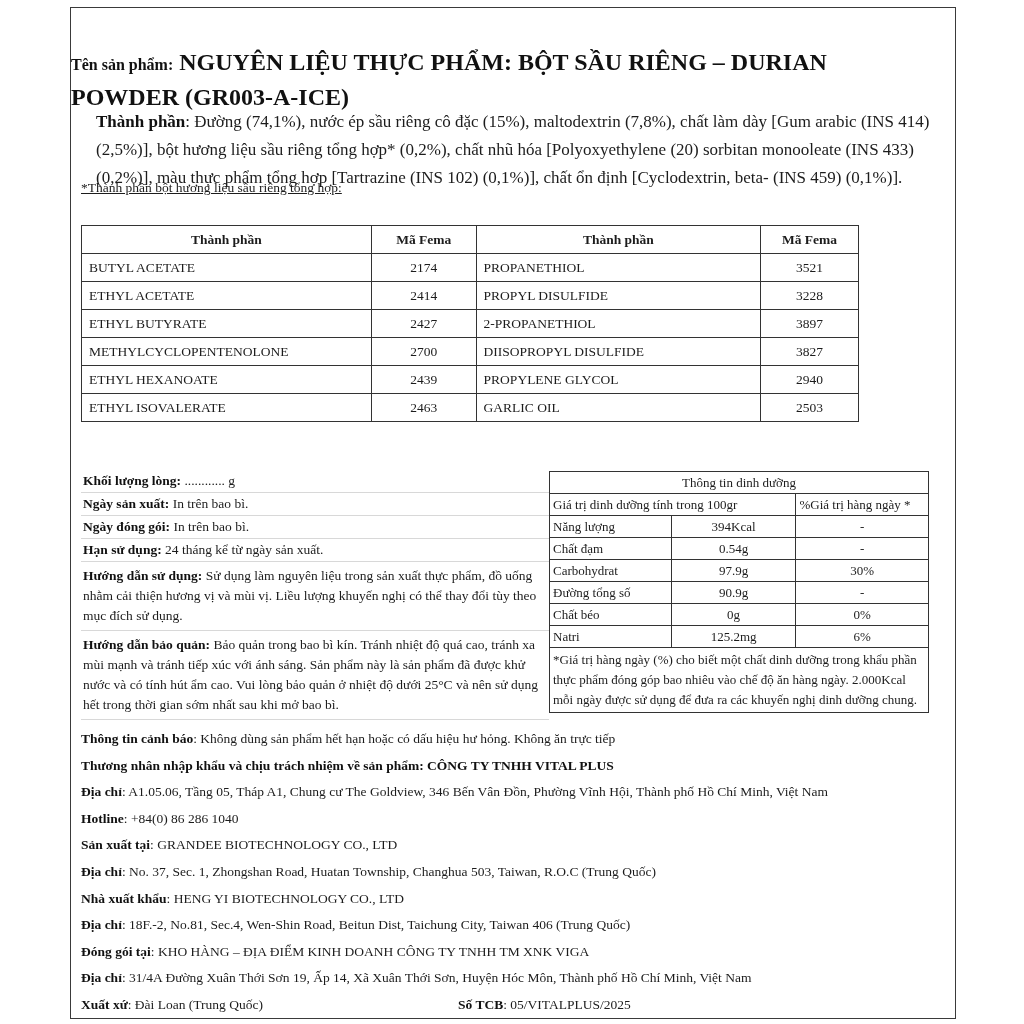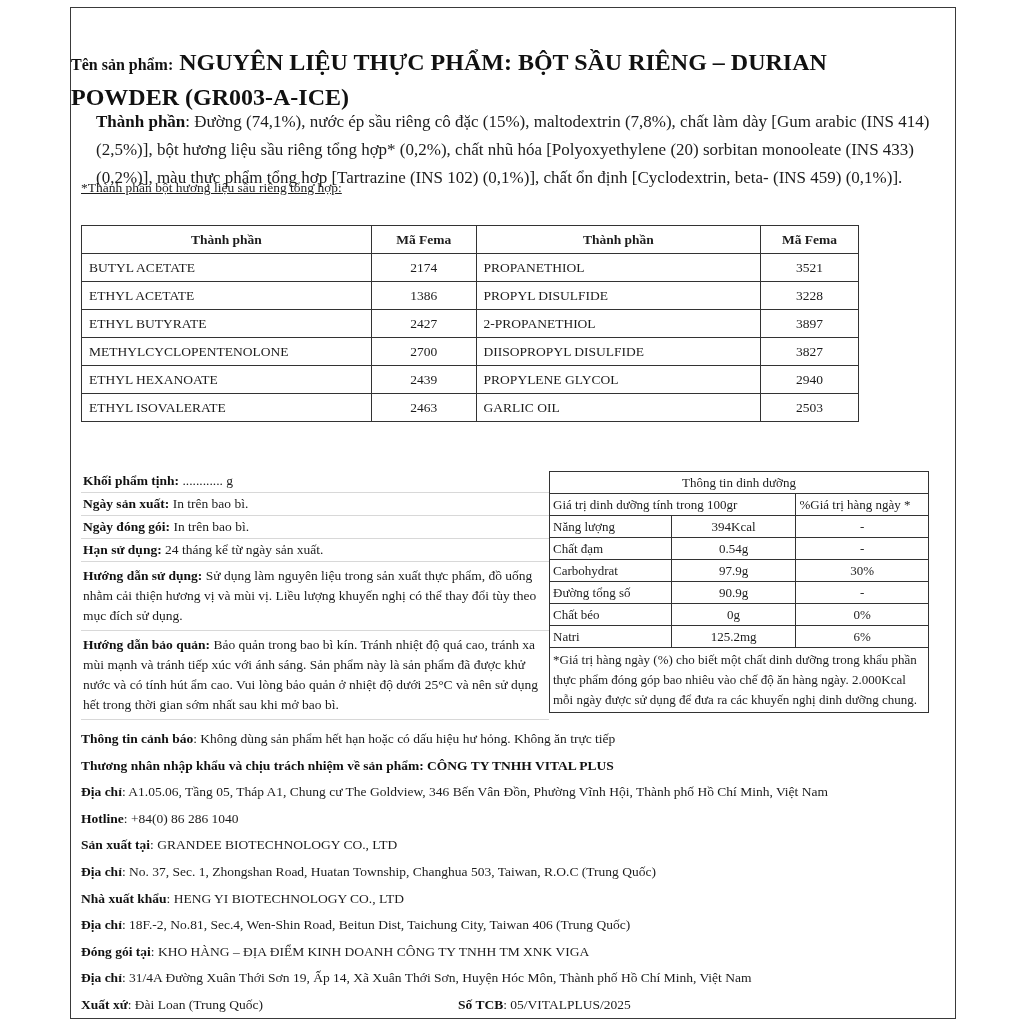--- a/index.html
+++ b/index.html
@@ -66,21 +66,21 @@
     </thead>
     <tbody>
       <tr>
           <td>BUTYL ACETATE</td>
           <td class="code">2174</td>
           <td>PROPANETHIOL</td>
           <td class="code">3521</td>
         </tr>
       <tr>
           <td>ETHYL ACETATE</td>
-          <td class="code">1386</td>
+          <td class="code">2414</td>
           <td>PROPYL DISULFIDE</td>
           <td class="code">3228</td>
         </tr>
       <tr>
           <td>ETHYL BUTYRATE</td>
           <td class="code">2427</td>
           <td>2-PROPANETHIOL</td>
           <td class="code">3897</td>
         </tr>
       <tr>
@@ -101,21 +101,21 @@
           <td>GARLIC OIL</td>
           <td class="code">2503</td>
         </tr>
     </tbody>
   </table>
 
 
   <table class="info">
     <tbody>
         <tr>
-          <td><b>Khối phẩm tịnh:</b><span> ............ g</span></td>
+          <td><b>Khối lượng lòng:</b><span> ............ g</span></td>
         </tr>
     <tr>
           <td><b>Ngày sản xuất:</b><span> In trên bao bì.</span></td>
         </tr>
     <tr>
           <td><b>Ngày đóng gói:</b><span> In trên bao bì.</span></td>
         </tr>
     <tr>
           <td><b>Hạn sử dụng:</b><span> 24 tháng kể từ ngày sản xuất.</span></td>
         </tr>

